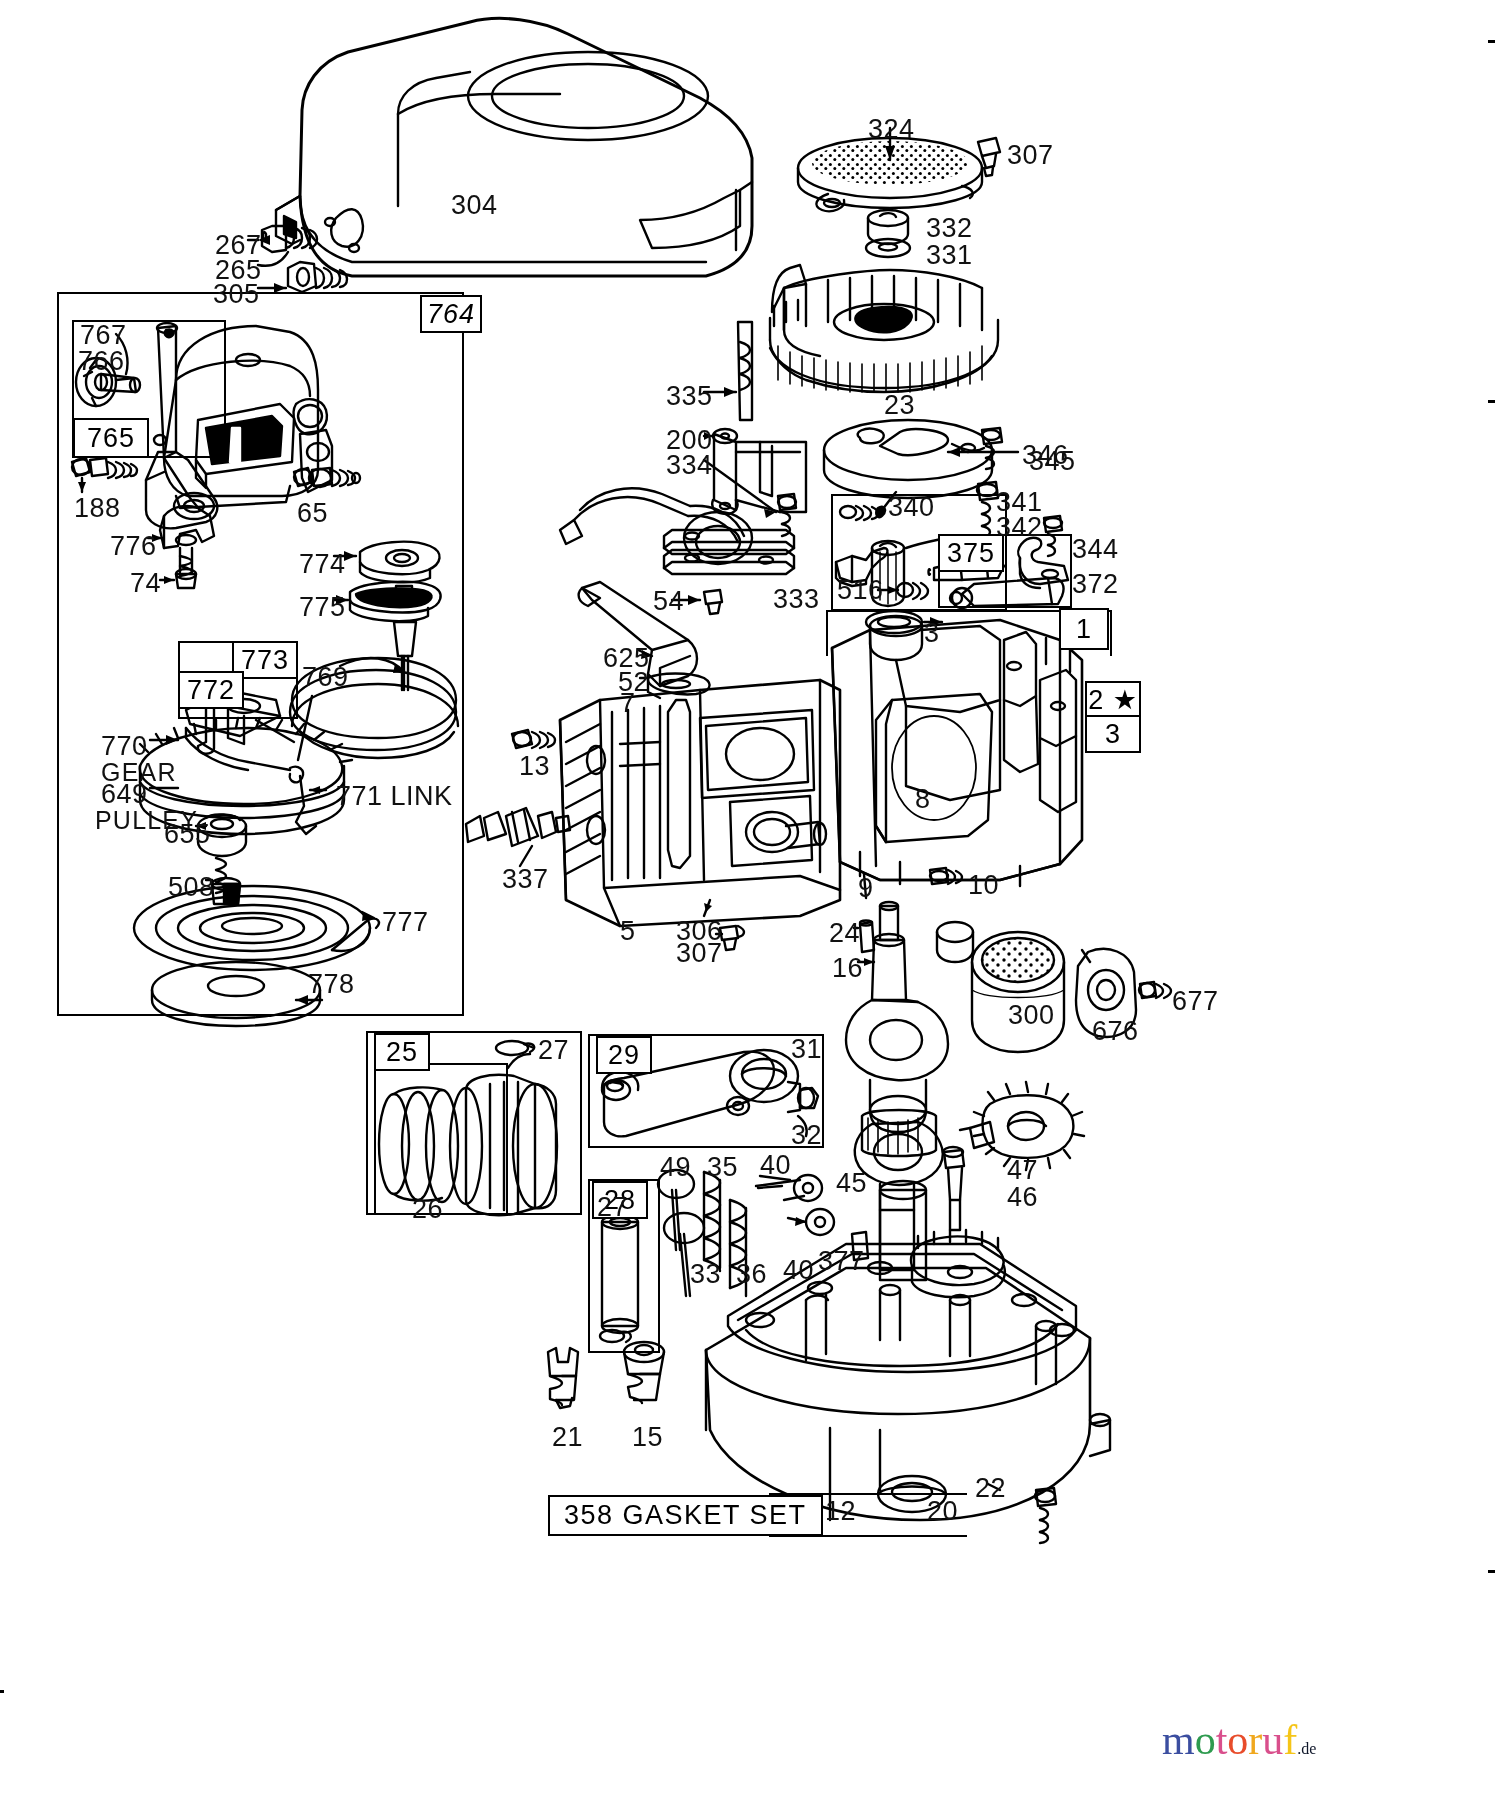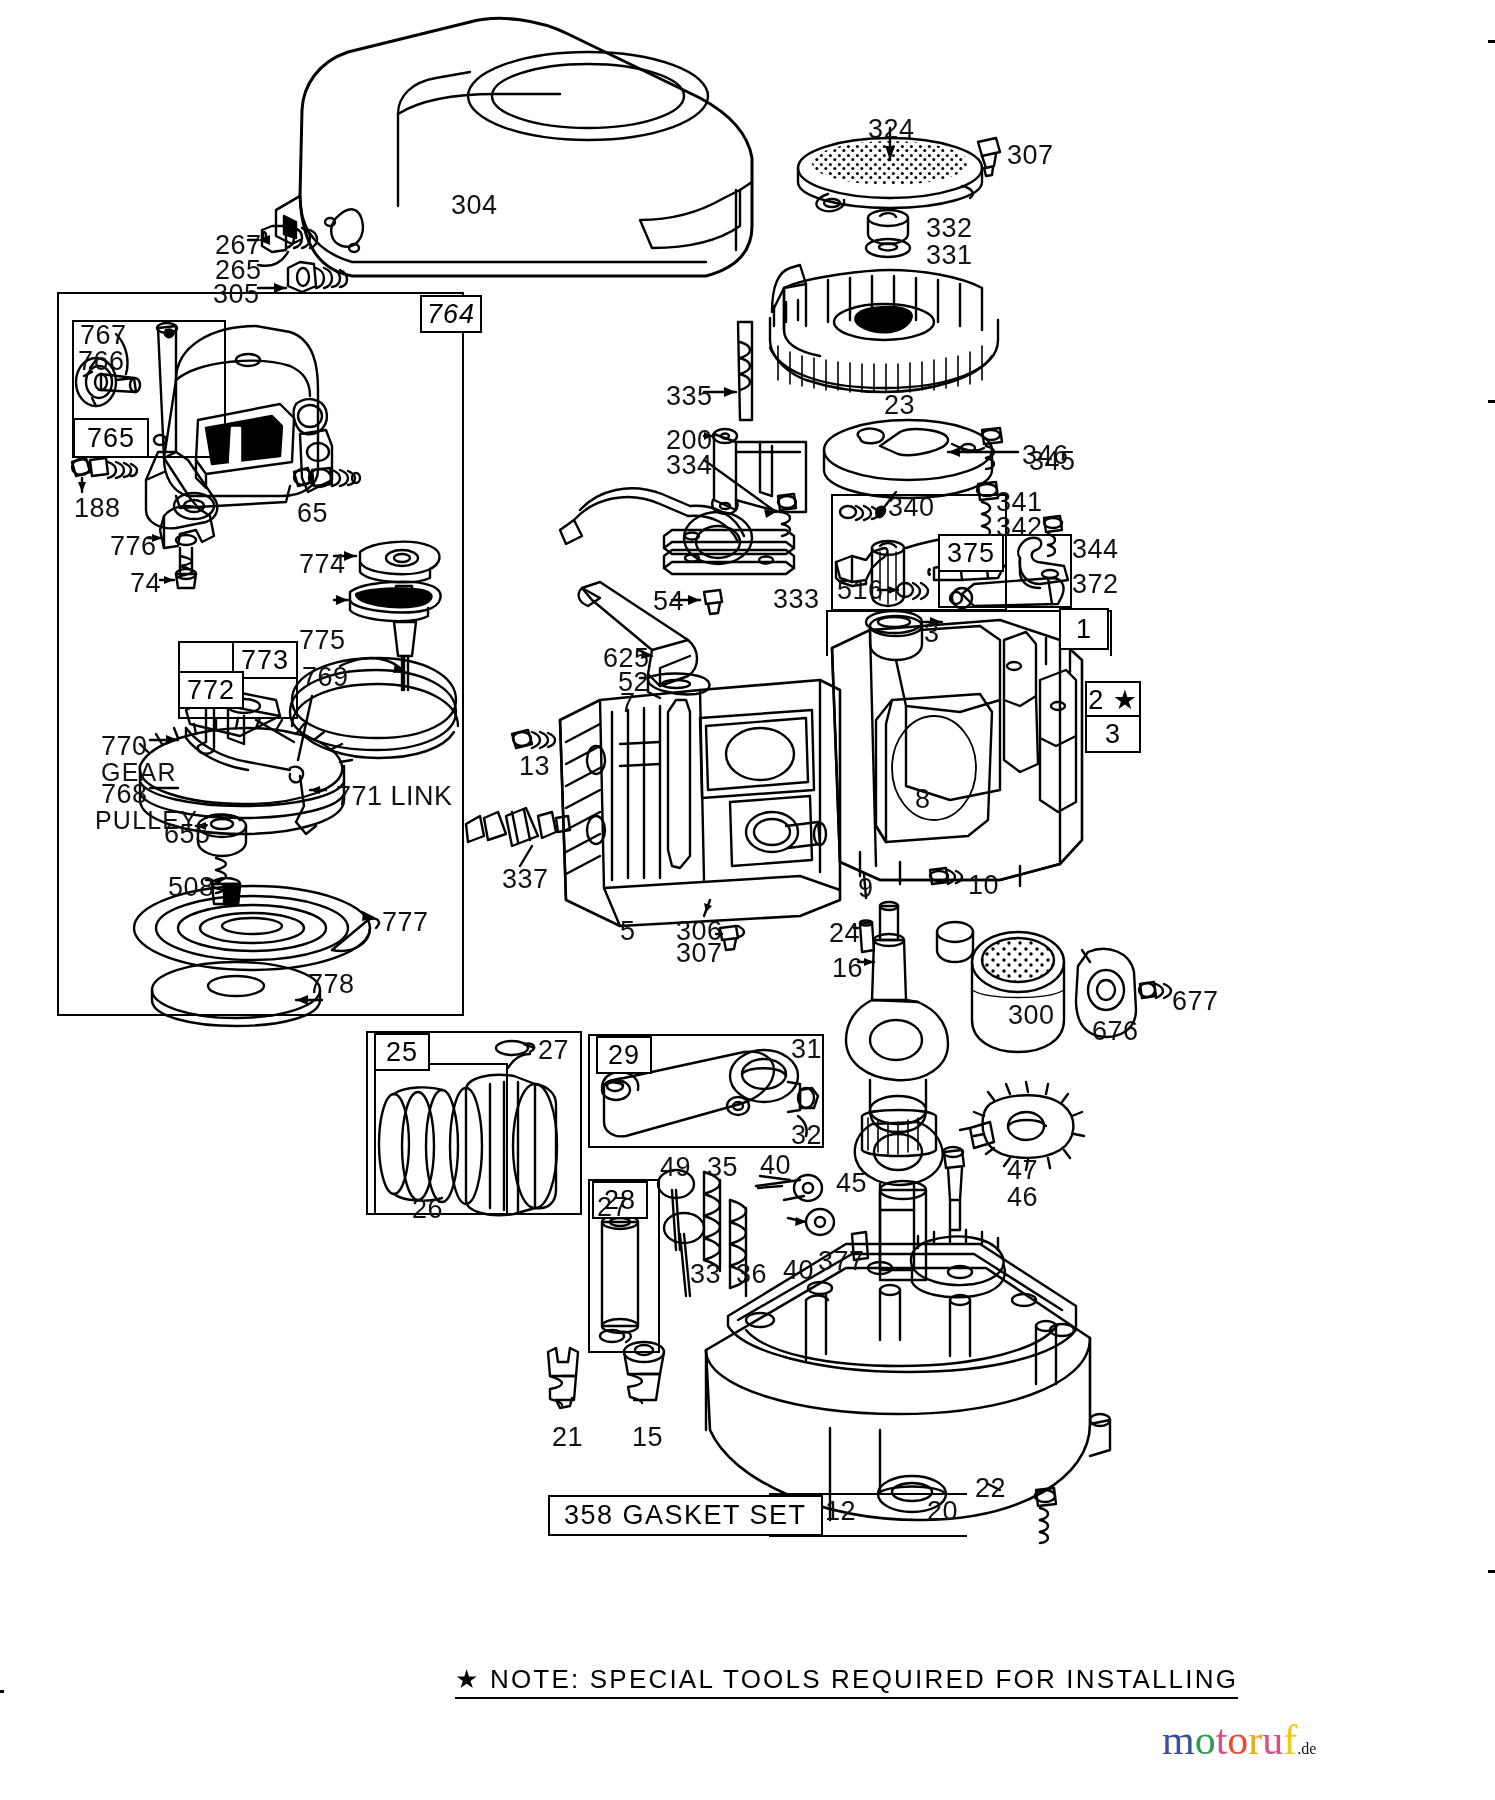--- a/index.html
+++ b/index.html
@@ -826,25 +826,25 @@
       <div class="lbl n" style="left: 215px; top: 257px;">265</div>
       <div class="lbl n" style="left: 213px; top: 281px;">305</div>
       <div class="lbl n" style="left: 451px; top: 192px;">304</div>
       <div class="lbl n" style="left: 80px; top: 322px;">767</div>
       <div class="lbl n" style="left: 78px; top: 348px;">766</div>
       <div class="lbl n" style="left: 74px; top: 495px;">188</div>
       <div class="lbl n" style="left: 297px; top: 500px;">65</div>
       <div class="lbl n" style="left: 110px; top: 533px;">776</div>
       <div class="lbl n" style="left: 130px; top: 570px;">74</div>
       <div class="lbl n" style="left: 299px; top: 551px;">774</div>
-      <div class="lbl n" style="left: 299px; top: 594px; margin-top: 33px;">775</div>
+      <div class="lbl n" style="left: 299px; top: 594px;">775</div>
       <div class="lbl n" style="left: 302px; top: 664px;">769</div>
       <div class="lbl n" style="left: 101px; top: 733px;">770</div>
       <div class="lbl word" style="left: 101px; top: 760px;">GEAR</div>
-      <div class="lbl n" style="left: 101px; top: 781px;">768</div>
+      <div class="lbl n" style="left: 101px; top: 781px;">649</div>
       <div class="lbl word" style="left: 95px; top: 808px;">PULLEY</div>
       <div class="lbl n" style="left: 336px; top: 783px;">771 LINK</div>
       <div class="lbl n" style="left: 164px; top: 821px;">655</div>
       <div class="lbl n" style="left: 168px; top: 874px;">508</div>
       <div class="lbl n" style="left: 382px; top: 909px;">777</div>
       <div class="lbl n" style="left: 308px; top: 971px;">778</div>
       <div class="lbl n" style="left: 868px; top: 116px;">324</div>
       <div class="lbl n" style="left: 1007px; top: 142px;">307</div>
       <div class="lbl n" style="left: 926px; top: 215px;">332</div>
       <div class="lbl n" style="left: 926px; top: 242px;">331</div>
@@ -896,24 +896,20 @@
       <div class="lbl n" style="left: 1007px; top: 1184px;">46</div>
       <div class="lbl n" style="left: 552px; top: 1424px;">21</div>
       <div class="lbl n" style="left: 632px; top: 1424px;">15</div>
       <div class="lbl n" style="left: 825px; top: 1498px;">12</div>
       <div class="lbl n" style="left: 927px; top: 1498px;">20</div>
       <div class="lbl n" style="left: 975px; top: 1475px;">22</div>
     </div>
 
 <div class="gasketbox" style="left:548px;top:1495px;">358 GASKET SET</div>
 
-<div class="note" style="left:455px;top:1664px;">
-  <span class="star">★</span>
-  <span>NOTE: SPECIAL TOOLS REQUIRED  FOR  INSTALLING</span>
-</div>
 
 <div class="wm" style="left:1162px;top:1716px;">
   <span style="color:#3b4ea0;">m</span><span style="color:#2e9b4f;">o</span><span style="color:#d94f8c;">t</span><span style="color:#e84c2b;">o</span><span style="color:#f0a81e;">r</span><span style="color:#d94f8c;">u</span><span style="color:#f5c518;">f</span><span class="dom">.de</span>
 </div>
 
 <div class="tick" style="left:1488px;top:40px;width:7px;height:3px;"></div>
 <div class="tick" style="left:1488px;top:400px;width:7px;height:3px;"></div>
 <div class="tick" style="left:1488px;top:1570px;width:7px;height:3px;"></div>
 <div class="tick" style="left:0px;top:1690px;width:4px;height:3px;"></div>
 

